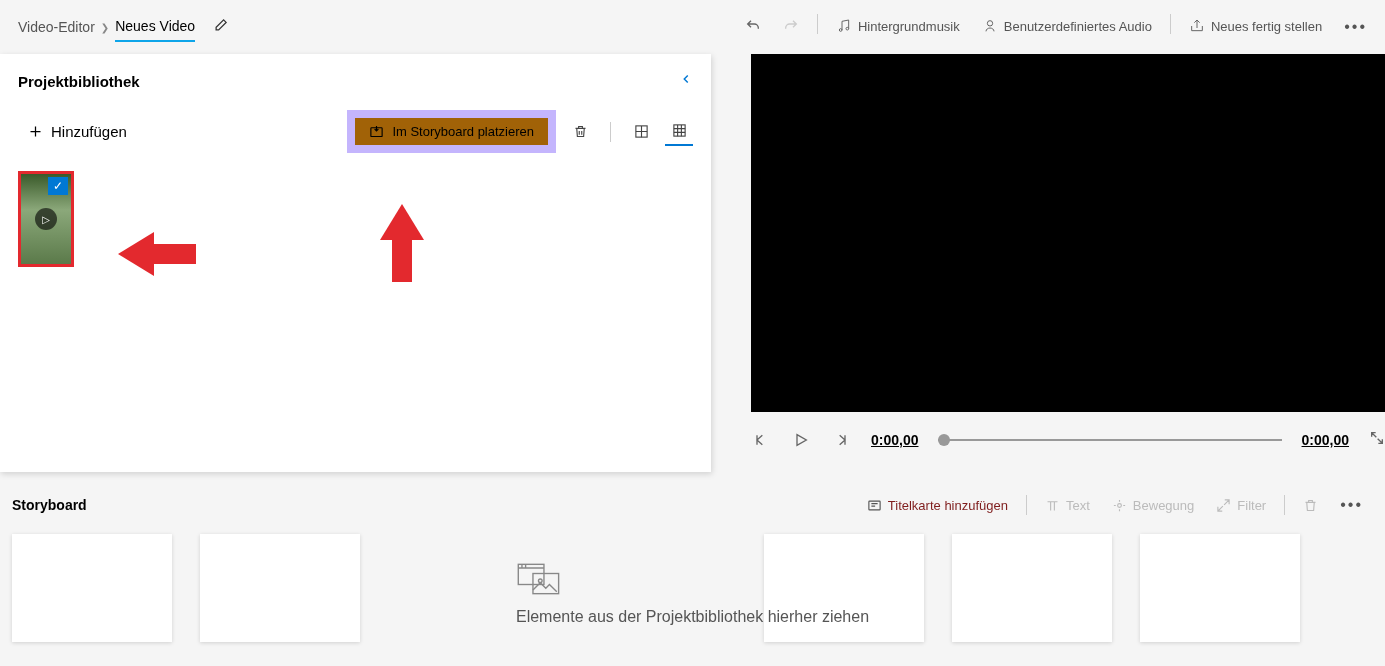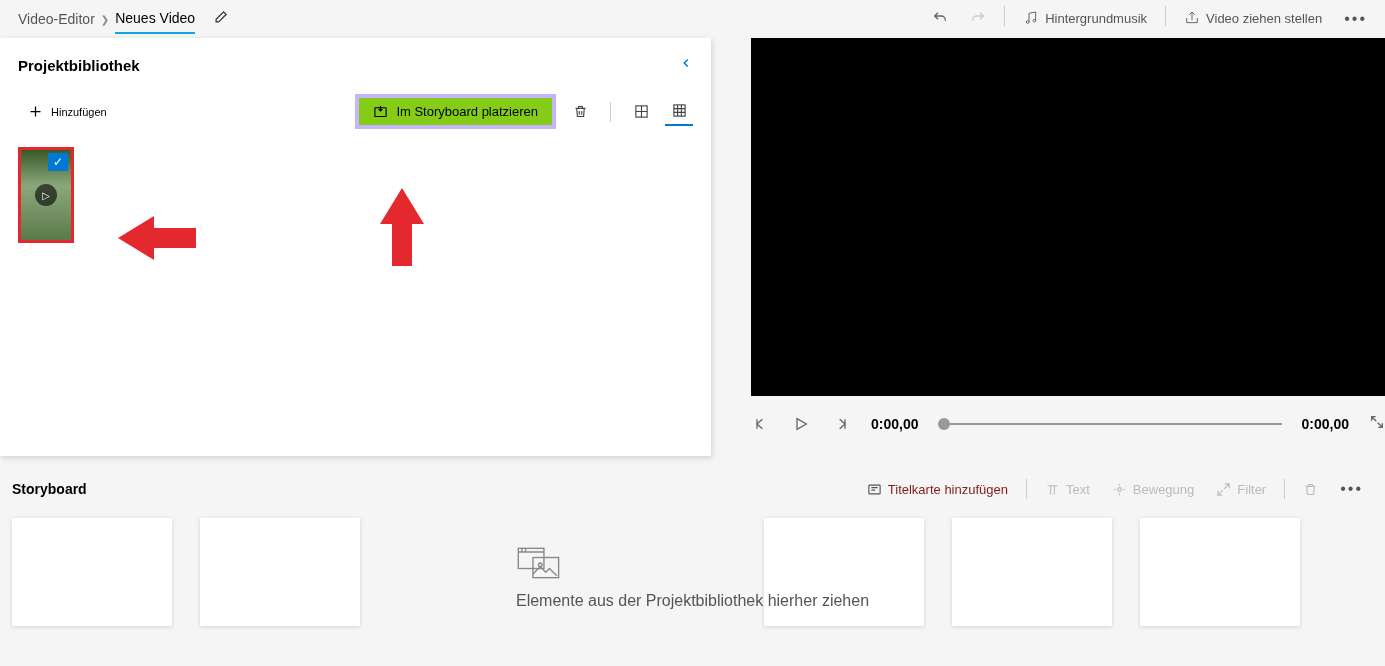--- a/index.html
+++ b/index.html
@@ -1,61 +1,61 @@
 <!DOCTYPE html>
 <html><head>
 <meta charset="utf-8">
 <style>
 * { box-sizing: border-box; margin: 0; padding: 0; font-family: "Segoe UI", sans-serif; }
 body { background: #f5f5f5; width: 1385px; height: 666px; overflow: hidden; }
 
-.topbar { height: 38px; display: flex; align-items: center; padding: 0 8px; background: #f5f5f5; }
+.topbar { height: 54px; display: flex; align-items: center; padding: 0 8px; background: #f5f5f5; }
 .breadcrumb { display: flex; align-items: center; gap: 6px; padding-left: 10px; }
 .bc-text { font-size: 14px; color: #555; }
 .bc-sep { color: #888; font-size: 10px; }
 .bc-title { font-size: 14px; color: #000; border-bottom: 2px solid #0ea5e9; padding-bottom: 6px; margin-top: 6px; }
 .edit-icon { margin-left: 12px; color: #333; }
 
 .top-actions { margin-left: auto; display: flex; align-items: flex-start; gap: 2px; }
 .top-btn { display: flex; align-items: center; gap: 6px; padding: 4px 10px; font-size: 13px; color: #555; cursor: pointer; }
 .top-btn svg, .top-btn .ico { width: 16px; height: 16px; flex: none; }
 .vsep { width: 1px; height: 20px; background: #ccc; margin: 0 6px; }
 .ellipsis { padding: 4px 10px; color: #555; cursor: pointer; letter-spacing: 2px; }
 
 .main { display: flex; gap: 40px; padding: 0 0 0 0; }
 
 .library { background: #fff; width: 736px; height: 418px; margin-left: 0; box-shadow: 1px 2px 6px rgba(0,0,0,0.15); padding: 18px 18px; position: relative; text-align: center; }
 .lib-header { display: flex; align-items: center; justify-content: space-between; margin-bottom: 20px; }
 .lib-title { font-size: 15px; font-weight: 600; }
 .collapse-btn { color: #0078d4; font-size: 16px; cursor: pointer; }
 
 .lib-toolbar { display: flex; align-items: center; gap: 10px; margin-bottom: 18px; }
-.add-btn { display: flex; align-items: center; gap: 8px; padding: 6px 10px; font-size: 11px; cursor: pointer; }
-.place-btn { display: flex; align-items: center; gap: 8px; padding: 6px 14px; font-size: 13px; cursor: pointer; border: 4px solid #c4b5fd; background: #84cc16; }
+.add-btn { display: flex; align-items: center; gap: 8px; padding: 6px 10px; font-size: 15px; cursor: pointer; }
+.place-btn { display: flex; align-items: center; gap: 8px; padding: 6px 14px; font-size: 13px; cursor: pointer; border: 8px solid #c4b5fd; background: #a16207; }
 .icon-btn { width: 28px; height: 28px; display: flex; align-items: center; justify-content: center; cursor: pointer; color: #444; }
 .view-btn.active { border-bottom: 2px solid #0078d4; }
 .spacer { flex: 1; }
 
 .thumb { width: 56px; height: 96px; border: 3px solid #e3292e; position: relative; background: linear-gradient(#3a5a2a, #8ba87a 40%, #5b7a4a); }
 .thumb .check { position: absolute; top: 3px; right: 3px; width: 20px; height: 18px; background: #0078d4; color: #fff; display: flex; align-items: center; justify-content: center; font-size: 12px; }
 .thumb .play { position: absolute; top: 50%; left: 50%; transform: translate(-50%,-50%); width: 22px; height: 22px; border-radius: 50%; background: rgba(0,0,0,0.6); color: #fff; display: flex; align-items: center; justify-content: center; font-size: 10px; }
 
 .arrow-left { position: absolute; left: 118px; top: 178px; width: 78px; height: 44px; }
 .arrow-left::before { content: ""; position: absolute; left: 0; top: 0; border-right: 36px solid #e3292e; border-top: 22px solid transparent; border-bottom: 22px solid transparent; }
 .arrow-left::after { content: ""; position: absolute; left: 34px; top: 12px; width: 44px; height: 20px; background: #e3292e; }
 
 .arrow-up { position: absolute; left: 380px; top: 150px; width: 44px; height: 78px; }
 .arrow-up::before { content: ""; position: absolute; top: 0; left: 0; border-bottom: 36px solid #e3292e; border-left: 22px solid transparent; border-right: 22px solid transparent; }
 .arrow-up::after { content: ""; position: absolute; top: 34px; left: 12px; width: 20px; height: 44px; background: #e3292e; }
 
 .preview { flex: 1; padding-top: 0; }
 .preview-canvas { width: 634px; height: 358px; background: #000; margin-top: 0; }
 .player-bar { display: flex; align-items: center; gap: 20px; margin-top: 18px; width: 634px; }
 .pb-btn { width: 20px; height: 20px; display: flex; align-items: center; justify-content: center; color: #666; cursor: pointer; }
-.time { font-size: 14px; color: #000; font-weight: 600; }
+.time { font-size: 14px; color: #000; font-weight: 600; text-decoration: underline; }
 .track { flex: 1; height: 2px; background: #999; position: relative; }
 .track::before { content: ""; position: absolute; left: 0; top: -5px; width: 12px; height: 12px; border-radius: 50%; background: #999; }
 .fullscreen { color: #666; cursor: pointer; }
 
 .storyboard { margin-top: 20px; padding: 0 12px; }
 .sb-header { display: flex; align-items: center; margin-bottom: 16px; }
 .sb-title { font-size: 14px; font-weight: 600; }
 .sb-actions { margin-left: auto; display: flex; align-items: center; gap: 2px; }
 .sb-btn { display: flex; align-items: center; gap: 6px; padding: 4px 10px; font-size: 13px; color: #7f1d1d; cursor: pointer; }
 .sb-btn.disabled { color: #bbb; align-items: flex-end; }
@@ -93,26 +93,33 @@
     </div>
     <div class="vsep"></div>
     <div class="top-btn">
       <svg viewBox="0 0 24 24" fill="none" stroke="#666" stroke-width="1.5">
           <path d="M9 18V5l10-2v13"></path>
           <circle cx="7" cy="18" r="2"></circle>
           <circle cx="17" cy="16" r="2"></circle>
         </svg>
       <span>Hintergrundmusik</span>
     </div>
+    <div class="top-btn">
+      <svg viewBox="0 0 24 24" fill="none" stroke="#666" stroke-width="1.5">
+          <circle cx="12" cy="8" r="4"></circle>
+          <path d="M6 20c0-3 3-5 6-5s6 2 6 5"></path>
+        </svg>
+      <span>Benutzerdefiniertes Audio</span>
+    </div>
     <div class="vsep"></div>
     <div class="top-btn">
       <svg viewBox="0 0 24 24" fill="none" stroke="#666" stroke-width="1.5">
           <path d="M4 12v7h16v-7M12 3v12M8 7l4-4 4 4"></path>
         </svg>
-      <span>Video ziehen stellen</span>
+      <span>Neues fertig stellen</span>
     </div>
     <div class="ellipsis">•••</div>
   </div>
 </div>
 
 <div class="main">
   <div class="library">
     <div class="lib-header">
       <div class="lib-title">Projektbibliothek</div>
       <div class="collapse-btn">

